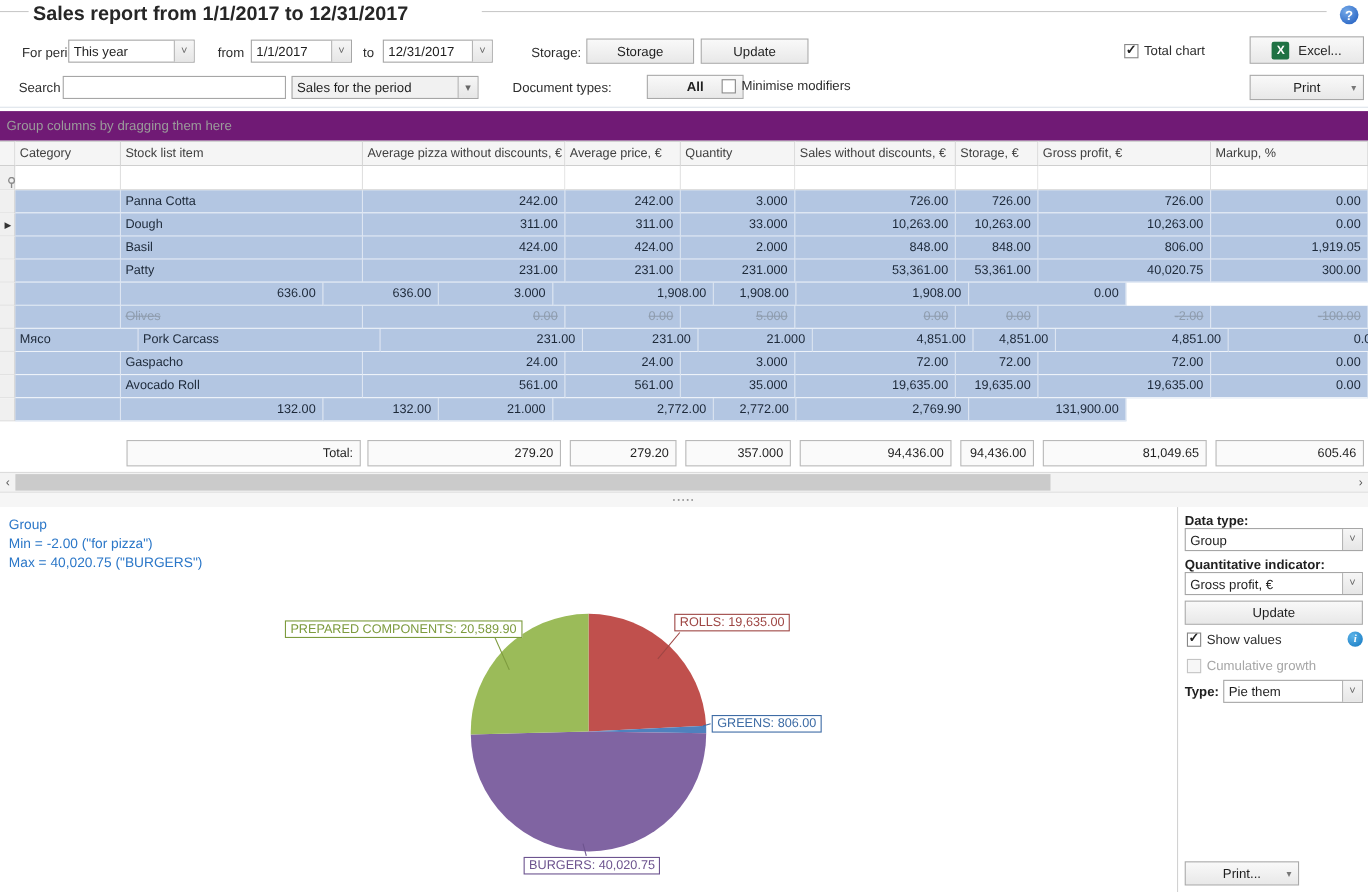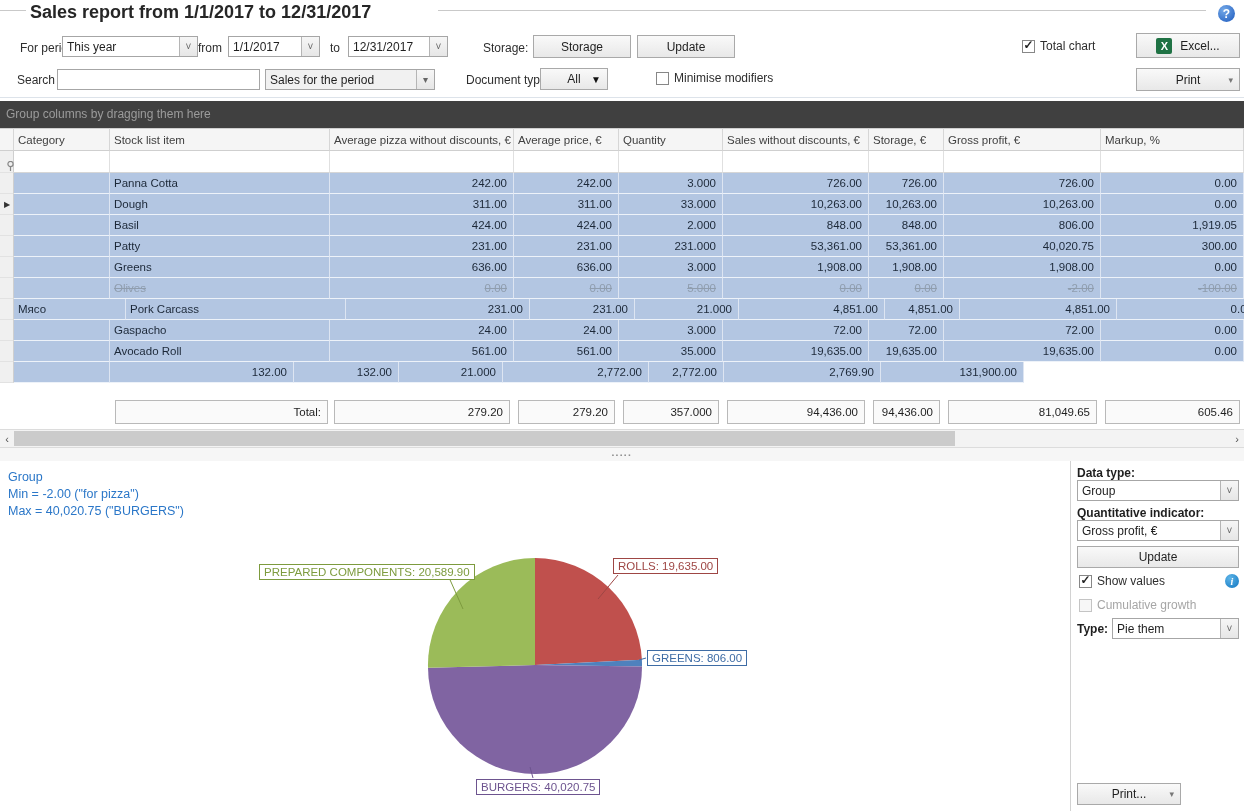--- a/index.html
+++ b/index.html
@@ -19,21 +19,21 @@
   .combo .arr{width:17px;background:linear-gradient(#f6f6f6,#e6e6e6);border-left:1px solid #b5b5b5;display:flex;align-items:center;justify-content:center;font-size:10px;color:#666;}
   .input{position:absolute;background:#fff;border:1px solid #a6a6a6;height:21px;box-sizing:border-box;font-size:12px;padding:2px 4px;}
   .cb{position:absolute;display:flex;align-items:center;gap:5px;font-size:12px;color:#2e2e2e;white-space:nowrap;}
   .cb .box{width:13px;height:13px;border:1px solid #878787;background:#fff;box-sizing:border-box;display:flex;align-items:center;justify-content:center;}
   .cb.on .box::after{content:"✓";font-size:12px;font-weight:bold;color:#222;margin-top:-2px;}
   .cb.dis{color:#a6a6a6;}
   .cb.dis .box{border-color:#c4c4c4;background:#f7f7f7;}
   .xicon{width:16px;height:16px;background:#1f7244;border-radius:2px;color:#fff;font-weight:bold;font-size:11px;display:flex;align-items:center;justify-content:center;margin-right:8px;}
   
   .sepline{position:absolute;left:0;width:1244px;height:1px;background:#dde3ea;}
-  .grouphint{position:absolute;left:0;top:101px;width:1244px;height:27px;background:#404040;color:#9b9b9b;font-size:12px;padding:6px 0 0 6px;box-sizing:border-box;}
+  .grouphint{position:absolute;left:0;top:101px;width:1244px;height:27px;background:#701a75;color:#9b9b9b;font-size:12px;padding:6px 0 0 6px;box-sizing:border-box;}
   .grow{display:flex;height:21px;}
   .hrow{position:absolute;left:0;top:128px;display:flex;height:23px;}
   .hcell{background:#f5f5f5;border-top:1px solid #cfcfcf;border-bottom:1px solid #cfcfcf;border-right:1px solid #d6d6d6;font-size:11.5px;color:#404040;padding:5px 0 0 4px;box-sizing:border-box;white-space:nowrap;overflow:hidden;}
   .frow{position:absolute;left:0;top:151px;display:flex;height:22px;}
   .fcell{background:#fff;border-bottom:1px solid #d6d6d6;border-right:1px solid #e0e0e0;box-sizing:border-box;}
   .ind{background:#f0f0f0;border-right:1px solid #cfcfcf;border-bottom:1px solid #e2e2e2;box-sizing:border-box;font-size:8px;color:#333;padding:6px 0 0 4px;}
   .dcell{background:#b3c6e2;border-right:1px solid rgba(255,255,255,0.55);border-bottom:1px solid #edf2f9;font-size:11.5px;color:#1c2838;box-sizing:border-box;padding:4px 6px 0 4px;white-space:nowrap;overflow:hidden;}
   .num{text-align:right;}
   .struck .dcell{color:#8f9dae;text-decoration:line-through;}
   .tbox{position:absolute;height:24px;background:#fafafa;border:1px solid #b9b9b9;font-size:11.5px;color:#1f1f1f;text-align:right;padding:5px 6px 0;box-sizing:border-box;white-space:nowrap;}
@@ -55,21 +55,21 @@
 <body>
 
 <div class="app">
 
   <div class="gline" style="left:0;width:26px;"></div>
   <div class="title">Sales report from 1/1/2017 to 12/31/2017</div>
   <div class="gline" style="left:438px;width:768px;"></div>
   <div class="help">?</div>
 
   <div class="lbl" style="left:20px;top:41px;">For period</div>
-  <div class="combo" style="left:62px;top:36px;width:136px;">
+  <div class="combo" style="left:62px;top:36px;width:115px;">
     <div class="val">This year</div>
     <div class="arr">˅</div>
   </div>
   <div class="lbl" style="left:198px;top:41px;">from</div>
   <div class="combo" style="left:228px;top:36px;width:92px;">
     <div class="val">1/1/2017</div>
     <div class="arr">˅</div>
   </div>
   <div class="lbl" style="left:330px;top:41px;">to</div>
   <div class="combo" style="left:348px;top:36px;width:100px;">
@@ -88,21 +88,21 @@
     <span>Excel...</span>
   </div>
 
   <div class="lbl" style="left:17px;top:73px;">Search</div>
   <input class="input" style="left: 57px; top: 69px; width: 203px;" value="">
   <div class="combo gray" style="left:265px;top:69px;width:170px;">
     <div class="val">Sales for the period</div>
     <div class="arr">▾</div>
   </div>
   <div class="lbl" style="left:466px;top:73px;">Document types:</div>
-  <div class="btn" style="left:540px;top:68px;width:68px;height:22px;">
+  <div class="btn" style="left:588px;top:68px;width:88px;height:22px;font-weight:bold;">
     <span>All</span>
     <span class="dd" style="font-size:10px;color:#111;">▼</span>
   </div>
   <div class="cb" style="left:656px;top:71px;">
     <span class="box"></span>
     <span>Minimise modifiers</span>
   </div>
   <div class="btn" style="left:1136px;top:68px;width:104px;height:23px;">
     <span>Print</span>
     <span class="dd">▾</span>
@@ -183,21 +183,20 @@
         <div class="dcell num" style="width: 105px;">231.00</div>
         <div class="dcell num" style="width: 104px;">231.000</div>
         <div class="dcell num" style="width: 146px;">53,361.00</div>
         <div class="dcell num" style="width: 75px;">53,361.00</div>
         <div class="dcell num" style="width: 157px;">40,020.75</div>
         <div class="dcell num" style="width: 143px;">300.00</div>
       </div>
       <div class="grow">
         <div class="ind" style="width: 14px;"></div>
         <div class="dcell" style="width: 96px;"></div>
-        <div class="dcell" style="width: 220px;">Greens</div>
         <div class="dcell num" style="width: 184px;">636.00</div>
         <div class="dcell num" style="width: 105px;">636.00</div>
         <div class="dcell num" style="width: 104px;">3.000</div>
         <div class="dcell num" style="width: 146px;">1,908.00</div>
         <div class="dcell num" style="width: 75px;">1,908.00</div>
         <div class="dcell num" style="width: 157px;">1,908.00</div>
         <div class="dcell num" style="width: 143px;">0.00</div>
       </div>
       <div class="grow struck">
         <div class="ind" style="width: 14px;"></div>

